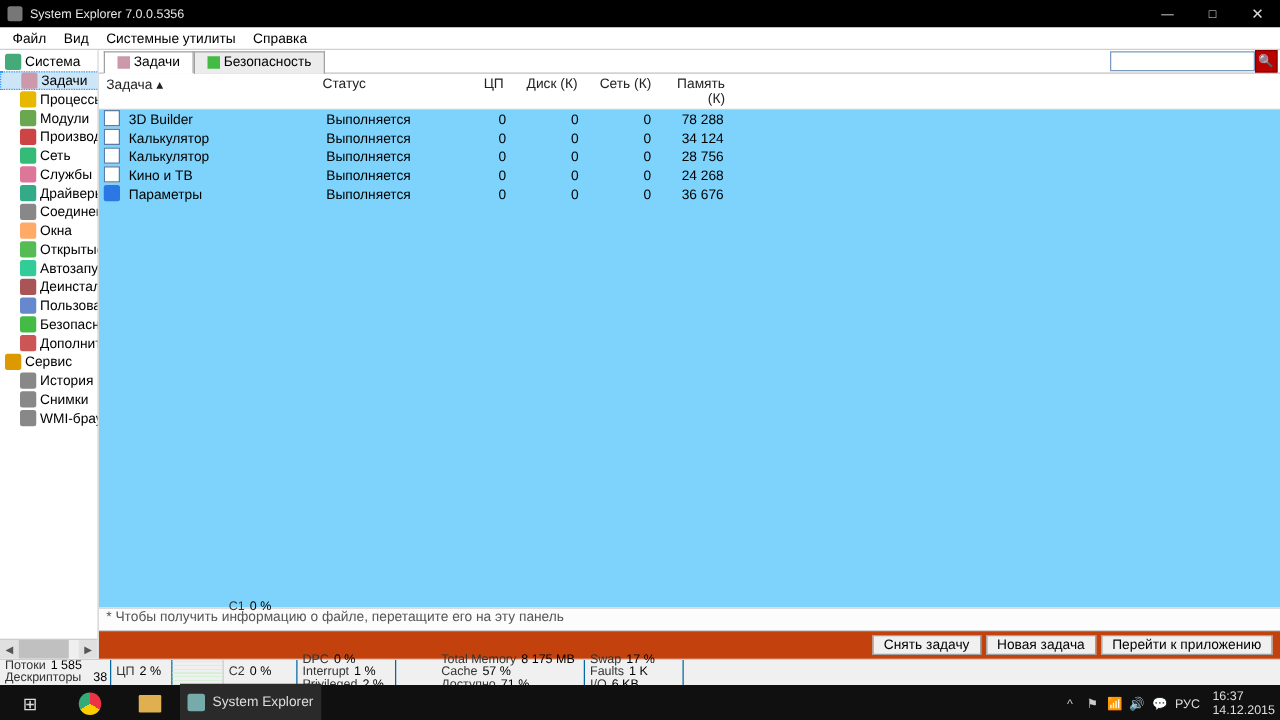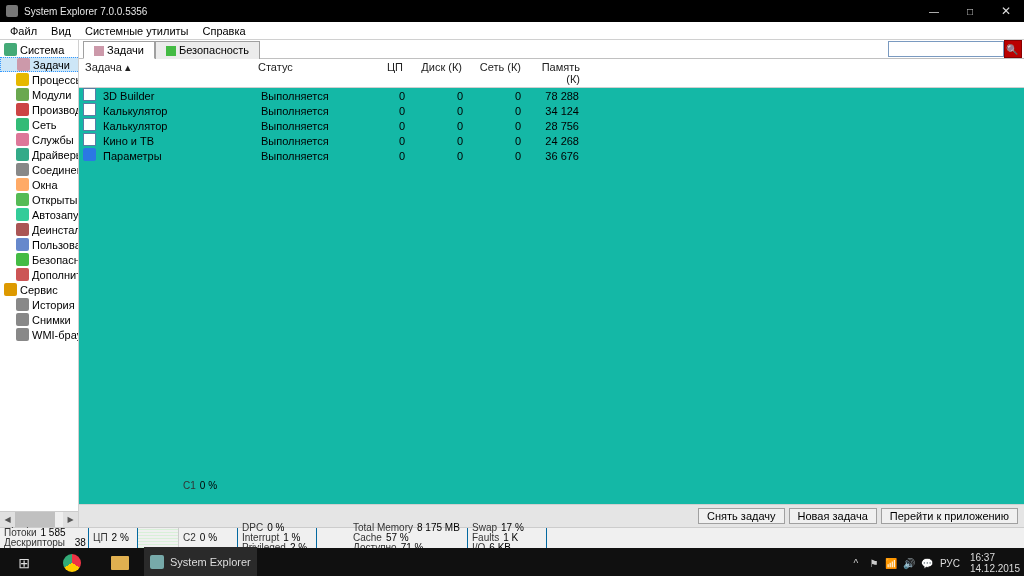--- a/index.html
+++ b/index.html
@@ -23,36 +23,36 @@
 .sb-thumb{background:#c0c0c0;height:15px;width:40px}
 .sb-arrow{width:15px;height:15px;background:#e0e0e0;display:flex;align-items:center;justify-content:center;font-size:8px;color:#555}
 .main{flex:1;display:flex;flex-direction:column;background:#fff}
 .tabrow{height:18px;background:#fff;border-bottom:1px solid #c0c0c0;display:flex;align-items:flex-end;padding-left:4px;position:relative}
 .tabrow .tab{padding:2px 10px;border:1px solid #a0a0a0;border-bottom:none;background:#ececec;font-size:11px;margin-right:0;position:relative;top:1px}
 .tabrow .tab.active{background:#fff;border-bottom:1px solid #fff}
 .tabrow .tab .ticn{display:inline-block;width:10px;height:10px;margin-right:3px;vertical-align:middle}
 .tabrow .search{position:absolute;right:2px;top:0;display:flex;align-items:center}
 .tabrow .search input{width:110px;height:14px;border:1px solid #7a9ac0;padding:0 2px;font-size:11px}
 .tabrow .search .go{width:16px;height:16px;background:#b00;border:1px solid #800;margin-left:0;display:flex;align-items:center;justify-content:center;color:#fff;font-size:10px}
-.grid{flex:1;overflow:auto;background:#14b8a6}
+.grid{flex:1;overflow:auto;background:#7dd3fc}
 .ghead{display:flex;border-bottom:1px solid #d0d0d0;background:#fff;position:sticky;top:0}
 .ghead div{padding:2px 6px;font-size:11px;color:#222;border-right:1px solid transparent}
 .gh-task{width:160px}
 .gh-status{width:86px}
 .gh-num{width:46px;text-align:right}
 .grow{display:flex;align-items:center;height:15px}
 .grow .c{padding:0 6px;font-size:11px}
 .grow .c.icon{width:14px;padding:0 0 0 4px}
 .grow .c.task{width:146px}
 .grow .c.status{width:86px}
 .grow .c.num{width:46px;text-align:right}
 .proc-icn{width:11px;height:11px;border:1px solid #5a7da6;background:#fff;display:inline-block}
 .proc-icn.gear{border-radius:2px;background:#2b78e4;border-color:#2b78e4}
 .dropzone{height:15px;border-top:1px solid #d0d0d0;background:#fcfcfc;padding:1px 6px;font-size:11px;color:#555}
-.btnrow{height:22px;border-top:1px solid #d0d0d0;background:#e5e5e5;display:flex;justify-content:flex-end;align-items:center;gap:4px;padding-right:6px}
+.btnrow{height:22px;border-top:1px solid #d0d0d0;background:#c2410c;display:flex;justify-content:flex-end;align-items:center;gap:4px;padding-right:6px}
 .btnrow button{font-size:11px;padding:1px 8px;border:1px solid #a0a0a0;background:#f0f0f0;color:#000}
 .statusbar{height:20px;background:#f0f0f0;border-top:1px solid #ccc;display:flex;font-size:10px;align-items:stretch}
 .sb-col{padding:0 4px;border-right:1px solid #0369a1;display:flex;flex-direction:column;justify-content:center;line-height:1}
 .sb-col .r{display:flex;gap:4px}
 .sb-col .l{color:#333}
 .sb-col .v{text-align:right}
 .sb-graph{width:40px;background:repeating-linear-gradient(to top,#d8f0d8,#d8f0d8 1px,transparent 1px,transparent 3px);border-right:1px solid #ccc}
 .taskbar{height:30px;background:#101010;display:flex;align-items:center;color:#ddd;position:relative}
 .tb-btn{height:30px;min-width:36px;display:flex;align-items:center;justify-content:center;padding:0 6px}
 .tb-btn.start{background:#101010;font-size:14px}
@@ -235,20 +235,21 @@
             <div class="c task">Параметры</div>
             <div class="c status">Выполняется</div>
             <div class="c num">0</div>
             <div class="c num">0</div>
             <div class="c num">0</div>
             <div class="c num">36 676</div>
           </div>
         </div>
     </div>
 
+    <div class="dropzone">* Чтобы получить информацию о файле, перетащите его на эту панель</div>
     <div class="btnrow">
       <button>Снять задачу</button>
       <button>Новая задача</button>
       <button>Перейти к приложению</button>
     </div>
   </div>
 </div>
 
 <div class="statusbar" id="statusbar">
     <div class="sb-col" style="width: 80px;">

